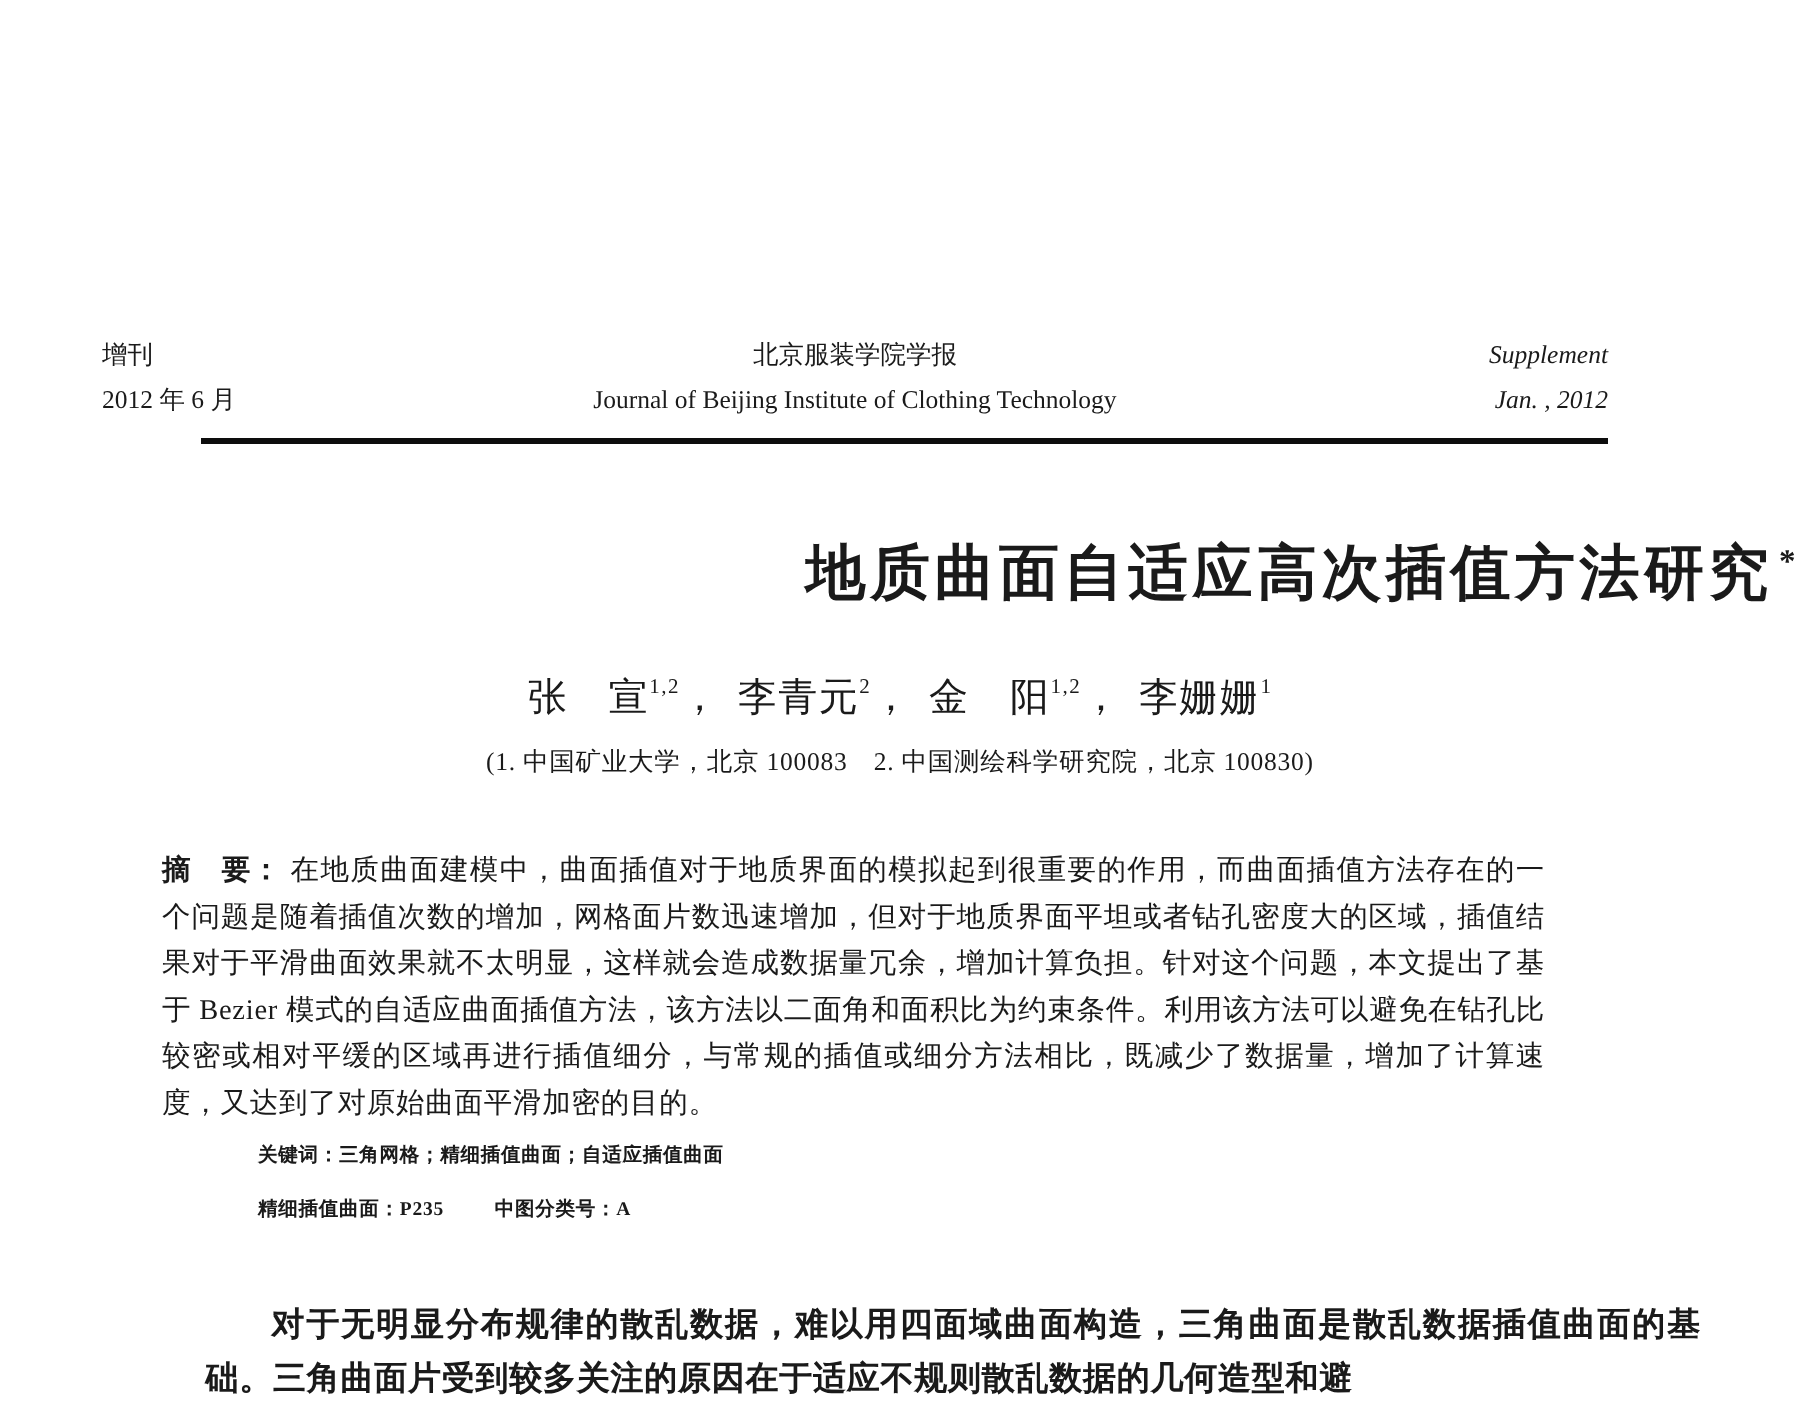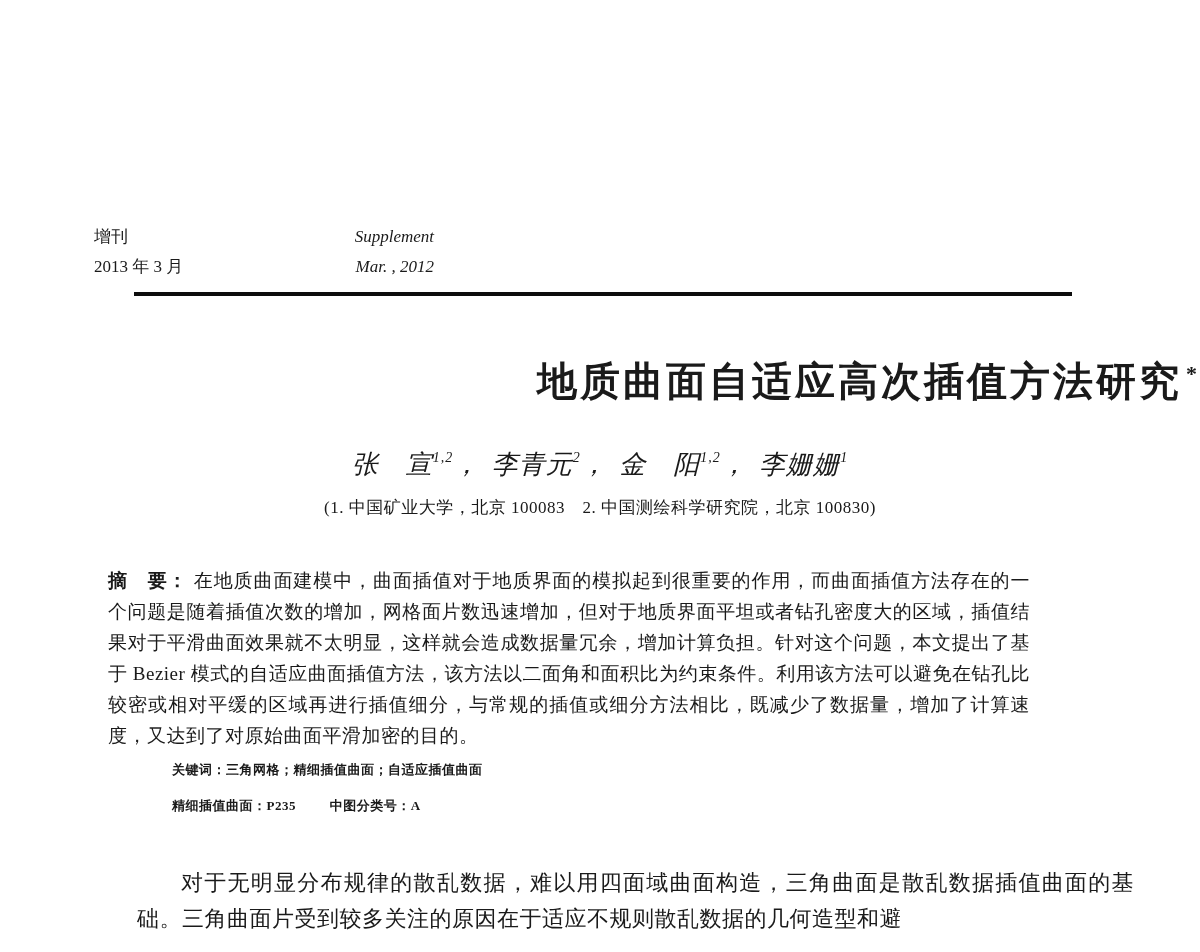--- a/index.html
+++ b/index.html
@@ -12,23 +12,23 @@
   .page {
     position: relative;
     width: 1200px;
     height: 952px;
     padding-top: 222px;
   }
 
   
   .journal-header {
     display: flex;
-    justify-content: flex-start;
+    justify-content: center;
     align-items: flex-start;
-    margin: 0 128px 0 94px;
+    margin: 0 128px 0 68px;
     font-size: 17px;
     line-height: 1.75;
     gap: 40px;
   }
   .hdr-left  { text-align: left;  min-width: 150px; }
   .hdr-center{ text-align: center; flex: 1; }
   .hdr-right { text-align: right; min-width: 150px; font-style: italic; }
   .header-rule {
     height: 4px;
     background: #0d0d0d;
@@ -51,21 +51,21 @@
   }
 
   
   .authors {
     margin-top: 38px;
     text-align: center;
     font-size: 26px;
     letter-spacing: 1px;
   }
   .authors sup { font-size: 14px; vertical-align: 11px; }
-  .author { margin: 0 2px; font-style: italic; }
+  .author { margin: 0 2px; }
 
   .affiliation {
     margin-top: 14px;
     text-align: center;
     font-size: 17px;
     letter-spacing: 0.5px;
   }
 
   
   .abstract {
@@ -87,35 +87,40 @@
   .kv-line .gap { display: inline-block; width: 2.6em; }
 
   
   .body-para {
     margin: 42px 66px 0 137px;
     font-size: 22px;
     line-height: 36px;
     text-align: justify;
     text-indent: 2em;
     letter-spacing: 0.5px;
+    font-weight: bold;
   }
 </style>
 </head>
 <body>
 
 <div class="page">
 
   <header class="journal-header">
     <div class="hdr-left">
       <div>增刊</div>
-      <div>2013 年 3 月</div>
+      <div>2012 年 6 月</div>
+    </div>
+    <div class="hdr-center">
+      <div>北京服装学院学报</div>
+      <div>Journal of Beijing Institute of Clothing Technology</div>
     </div>
     <div class="hdr-right">
       <div>Supplement</div>
-      <div>Mar. , 2012</div>
+      <div>Jan. , 2012</div>
     </div>
   </header>
 
   <div class="header-rule"></div>
 
   <h1 class="title">
     <span>地质曲面自适应高次插值方法研究</span><sup>*</sup>
   </h1>
 
   <div class="authors">

